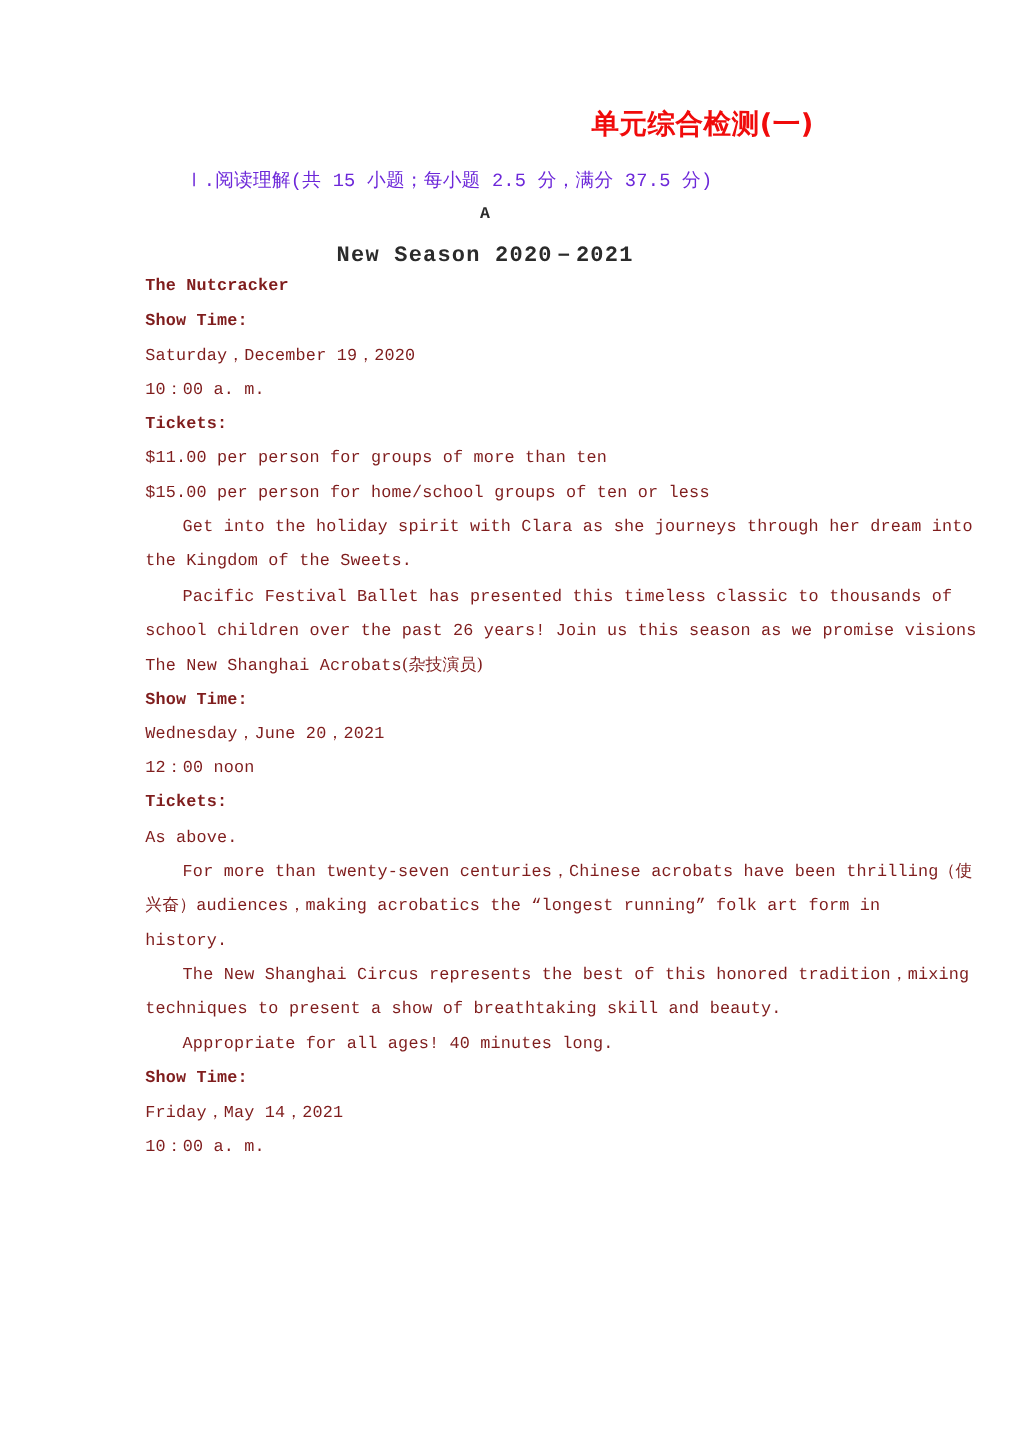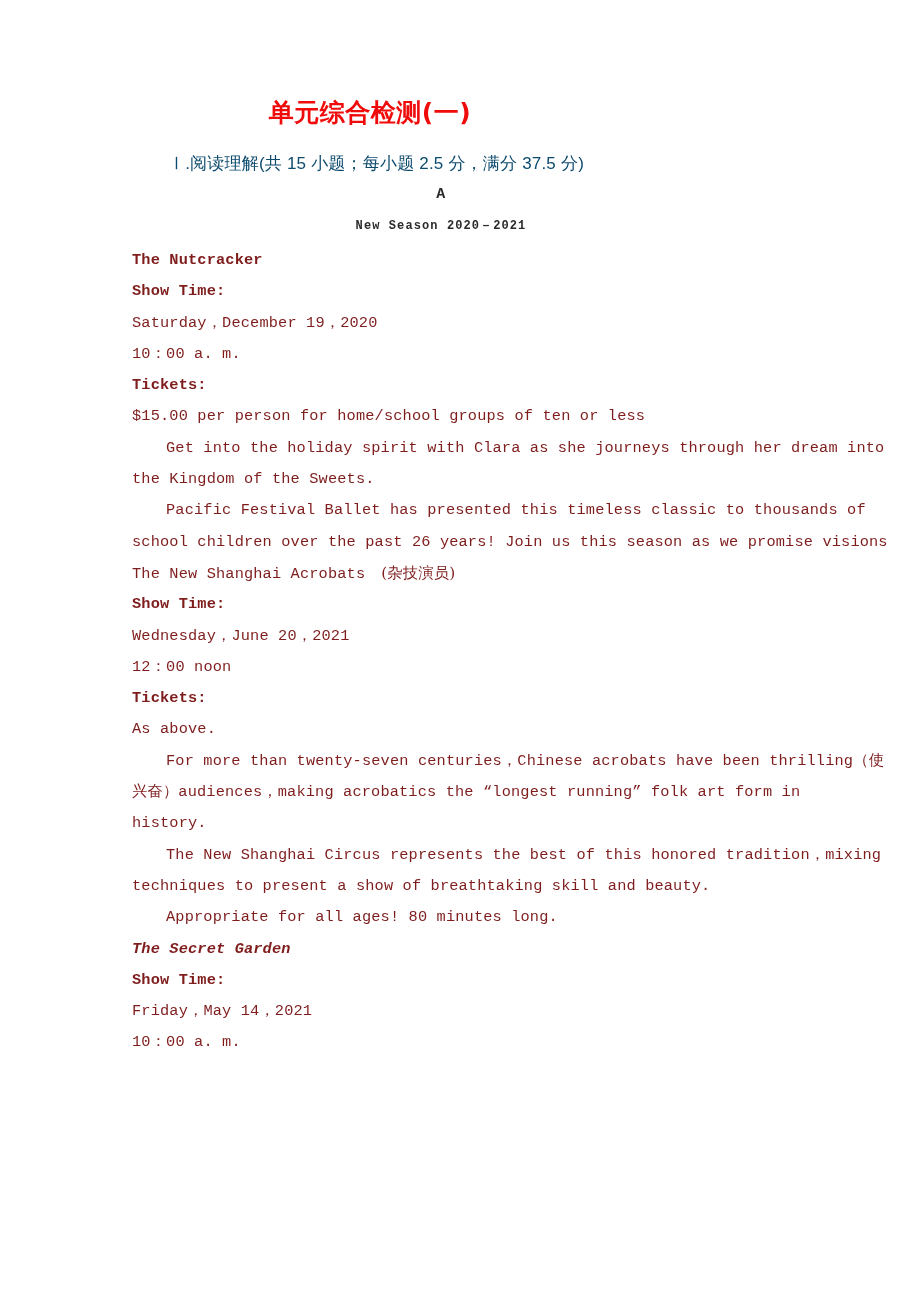--- a/index.html
+++ b/index.html
@@ -23,58 +23,58 @@
     width: 920px;
     height: 1302px;
   }
 
   
   .unit-title {
     position: absolute;
     left: 0;
     top: 96px;
     width: 920px;
-    text-align: center;
+    text-align: right;
     padding-right: 180px;
     box-sizing: border-box;
     color: #f00b0b;
     font-family: "DejaVu Sans", "Liberation Sans", sans-serif;
     font-weight: bold;
     font-size: 25px;
     letter-spacing: 0.5px;
     white-space: nowrap;
   }
 
   
   .section-line {
     position: absolute;
     left: 168px;
     top: 152px;
-    font-family: Liberation Sans, sans-serif;
+    font-family: Liberation Mono, monospace;
     font-size: 17px;
-    color: #0c4a6e;
+    color: #6d28d9;
     white-space: nowrap;
     letter-spacing: 0.2px;
   }
 
   
   .center-head {
     position: absolute;
     left: 0;
     width: 920px;
     padding-right: 38px;
     box-sizing: border-box;
     text-align: center;
     font-weight: bold;
     font-size: 16px;
     letter-spacing: 0.4px;
     white-space: nowrap;
   }
   .center-head.letter { top: 186px; font-size: 15px; }
-  .center-head.season { top: 217px; font-size: 12px; letter-spacing: 1.1px; }
+  .center-head.season { top: 217px; font-size: 20px; letter-spacing: 1.1px; }
 
   
   .body-block {
     position: absolute;
     left: 132px;
     top: 245px;
     width: 684px;
   }
 
   .ln {
@@ -86,21 +86,20 @@
     color: #7f1d1d;
   }
   .ln.b      { font-weight: bold; }
   .ln.i      { font-style: italic; font-weight: bold; }
   .ln.ind    { padding-left: 34px; }
   .cn-serif {
     font-family: "DejaVu Serif", "Liberation Serif", serif;
     font-style: normal;
     font-weight: normal;
     font-size: 15.3px;
-    margin-left: 16px;
   }
 </style>
 </head>
 <body>
 
 <div class="page">
 
   <div class="unit-title">单元综合检测(一)</div>
 
   <div class="section-line">Ⅰ.阅读理解(共 15 小题；每小题 2.5 分，满分 37.5 分)</div>
@@ -109,20 +108,21 @@
 
   <div class="center-head season">New Season 2020－2021</div>
 
   <div class="body-block">
 
     <div class="ln b">The Nutcracker</div>
     <div class="ln b">Show Time:</div>
     <div class="ln">Saturday，December 19，2020</div>
     <div class="ln">10：00 a. m.</div>
     <div class="ln b">Tickets:</div>
+    <div class="ln">$11.00 per person for groups of more than ten</div>
     <div class="ln">$15.00 per person for home/school groups of ten or less</div>
 
     <div class="ln ind">Get into the holiday spirit with Clara as she journeys through her dream into</div>
     <div class="ln">the Kingdom of the Sweets.</div>
 
     <div class="ln ind">Pacific Festival Ballet has presented this timeless classic to thousands of</div>
     <div class="ln">school children over the past 26 years! Join us this season as we promise visions</div>
 
 
     <div class="ln"><span class="i">The New Shanghai Acrobats</span><span class="cn-serif">(杂技演员)</span></div>
@@ -133,22 +133,21 @@
     <div class="ln b">Tickets:</div>
     <div class="ln">As above.</div>
 
     <div class="ln ind">For more than twenty-seven centuries，Chinese acrobats have been thrilling（使</div>
     <div class="ln">兴奋）audiences，making acrobatics the “longest running” folk art form in</div>
     <div class="ln">history.</div>
 
     <div class="ln ind">The New Shanghai Circus represents the best of this honored tradition，mixing</div>
     <div class="ln">techniques to present a show of breathtaking skill and beauty.</div>
 
-    <div class="ln ind">Appropriate for all ages! 80 minutes long.</div>
+    <div class="ln ind">Appropriate for all ages! 40 minutes long.</div>
 
-    <div class="ln i">The Secret Garden</div>
     <div class="ln b">Show Time:</div>
     <div class="ln">Friday，May 14，2021</div>
     <div class="ln">10：00 a. m.</div>
 
   </div>
 
 </div>
 
 </body></html>

